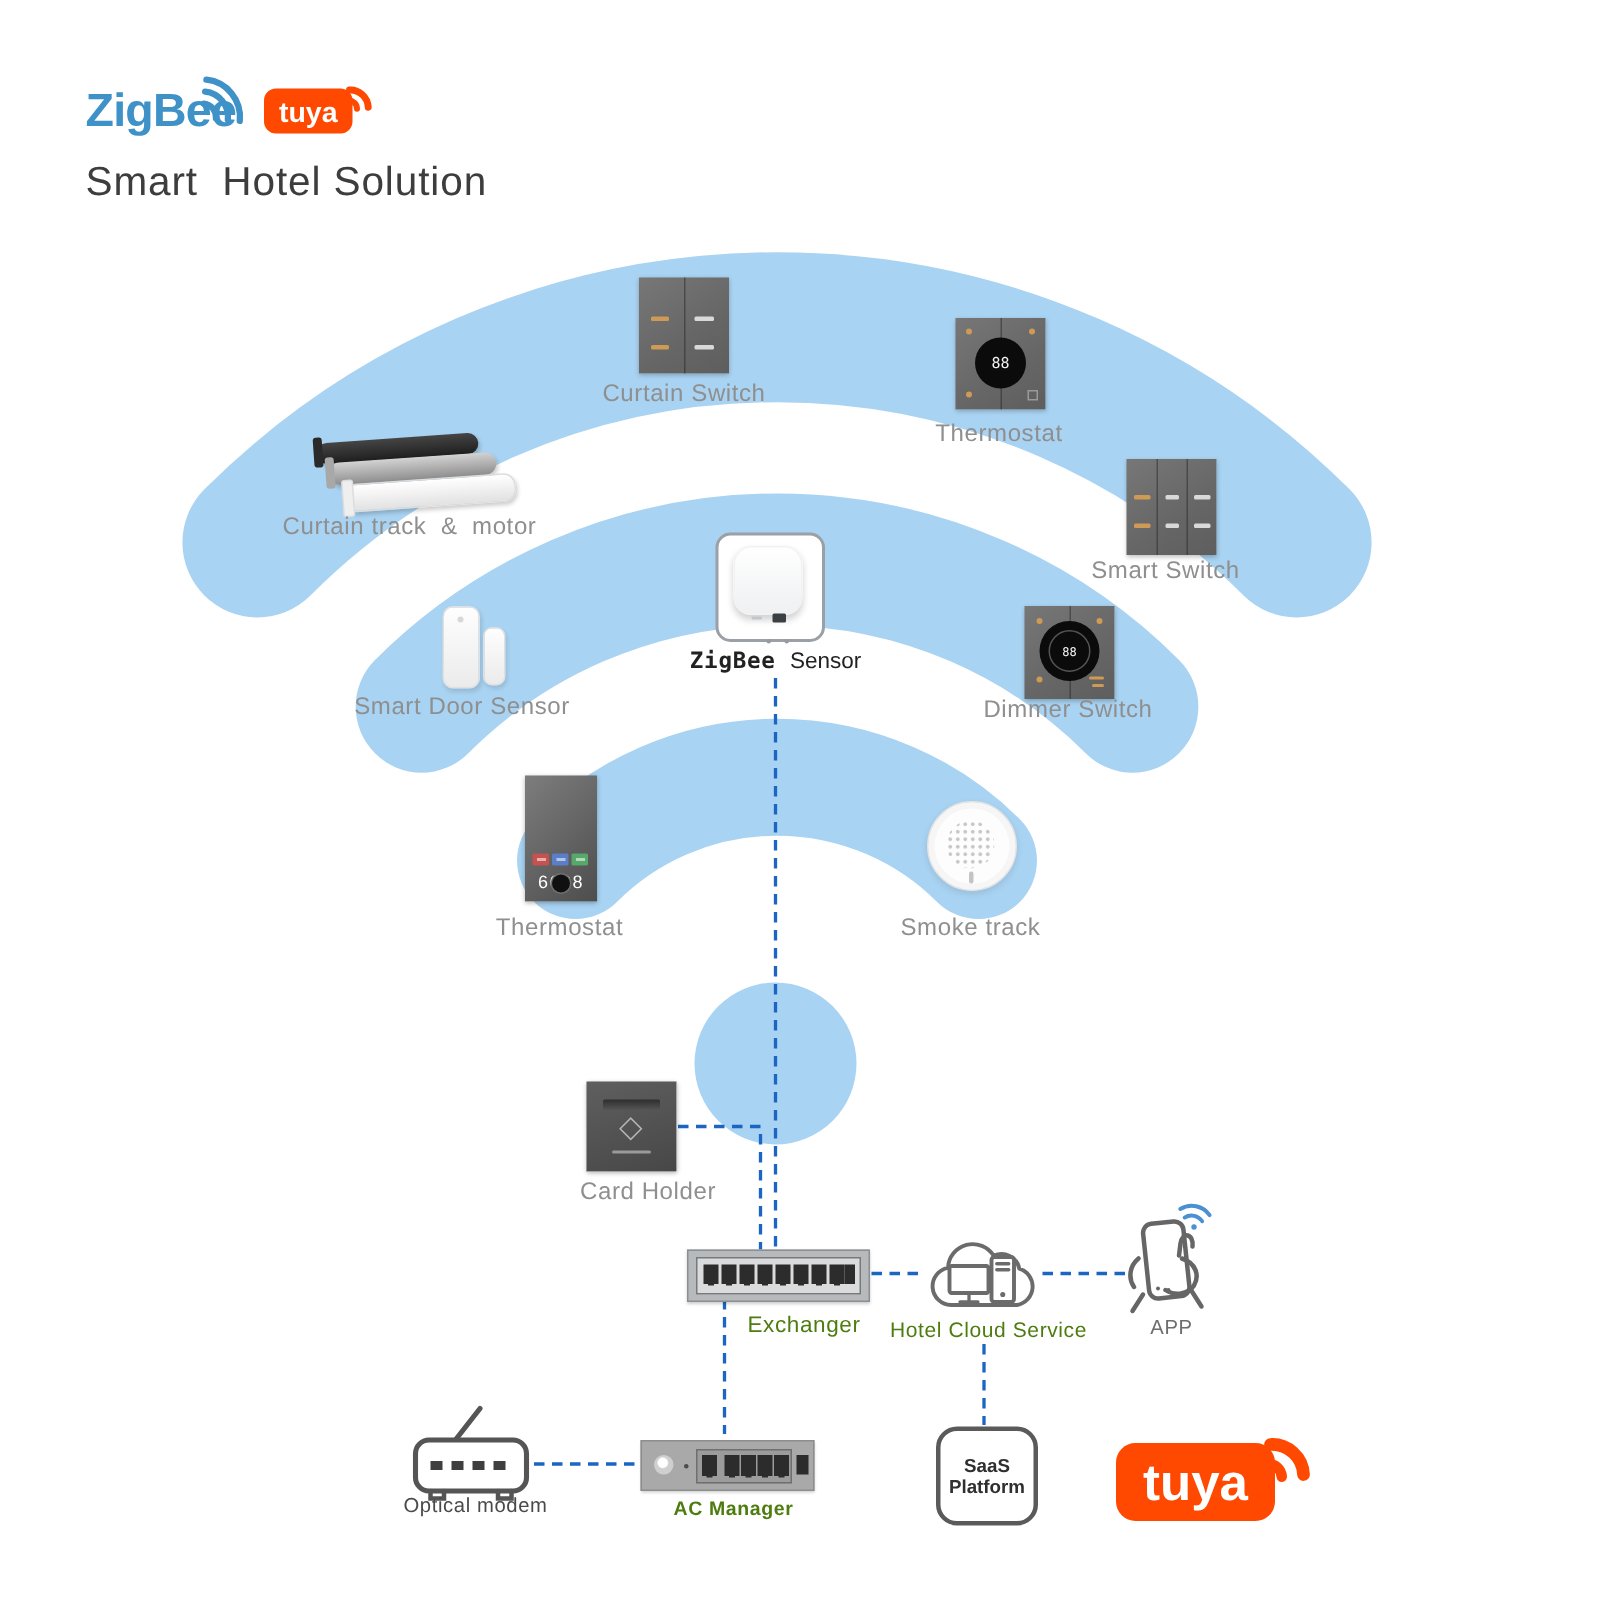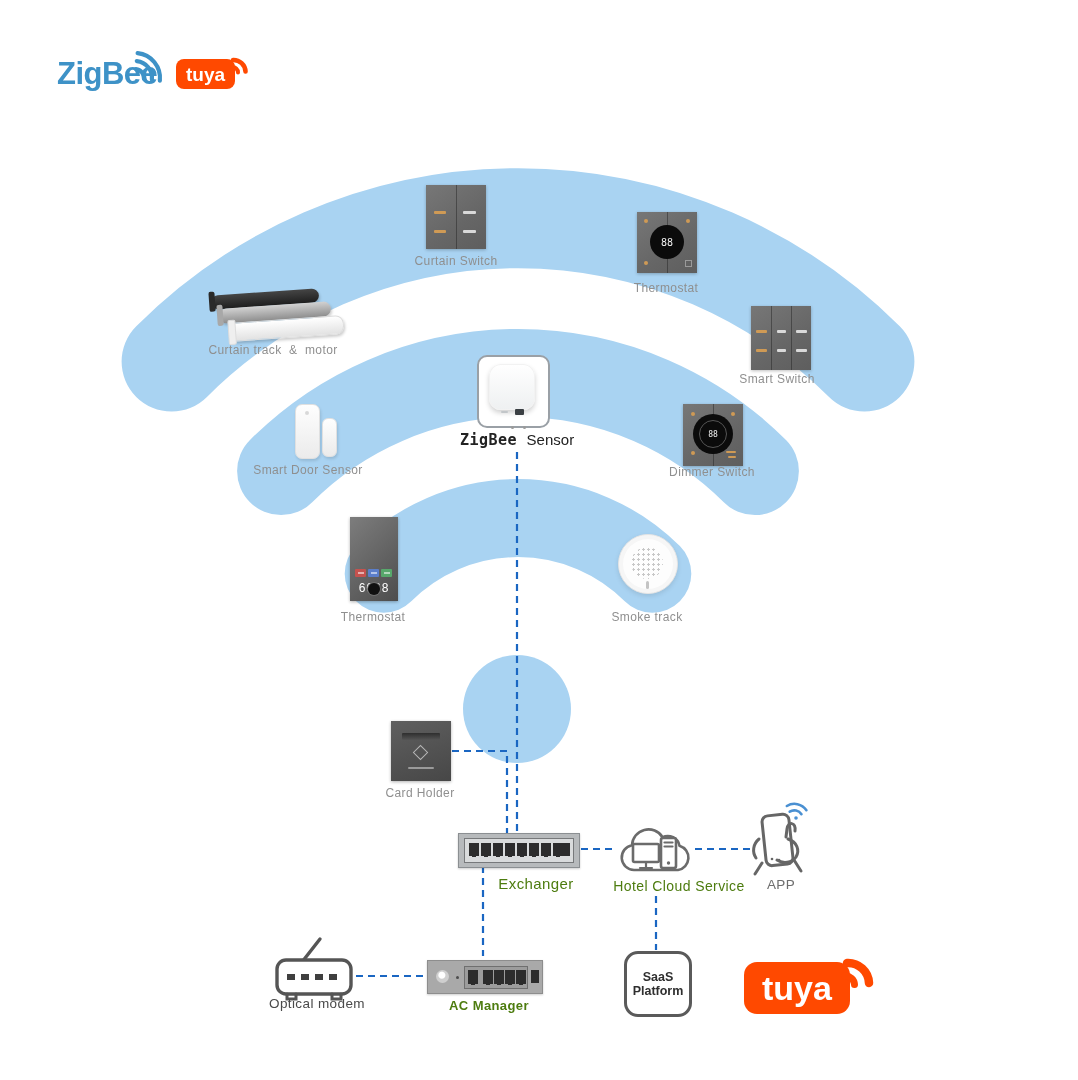--- a/index.html
+++ b/index.html
@@ -7,21 +7,21 @@
           font-family:"Liberation Sans",sans-serif;}
   svg{display:block;}
   .abs{position:absolute;}
 
   
   .zb-text{position:absolute;left:57px;top:56px;font-size:31px;font-weight:bold;color:#3E92C7;letter-spacing:-0.5px;}
   .zb-waves{position:absolute;left:131px;top:45px;}
   .title{position:absolute;left:57px;top:106px;font-size:27px;color:#3d3d3d;letter-spacing:0.6px;white-space:pre;}
 
   
-  .label{position:absolute;font-size:12px;color:#8f8f8f;white-space:pre;transform:translateX(-50%);letter-spacing:0.4px;}
+  .label{position:absolute;font-size:16px;color:#8f8f8f;white-space:pre;transform:translateX(-50%);letter-spacing:0.4px;}
   .label.dark{color:#4d7c0f;font-size:14px;}
   .gw-label{position:absolute;left:517px;top:431px;transform:translateX(-50%);white-space:pre;color:#222;font-size:15px;}
   .gw-label .brand{font-family:"DejaVu Sans Mono",monospace;font-weight:bold;letter-spacing:0.5px;}
 
   
   .sq{position:absolute;background:linear-gradient(145deg,#777 0%,#666 60%,#5e5e5e 100%);
       box-shadow:0 1px 3px rgba(0,0,0,.25);}
   .divider{position:absolute;top:0;bottom:0;width:1px;background:rgba(30,30,30,.45);}
   .mark{position:absolute;height:2.5px;border-radius:1px;}
   .mk-o{background:#cf9a55;}
@@ -119,20 +119,21 @@
     </g>
   </svg>
   <svg class="abs" style="left:176px;top:54px;" width="78" height="40" viewBox="0 0 78 40">
     <rect x="0" y="5" width="59" height="30" rx="8" fill="#FF4900"></rect>
     <g fill="none" stroke="#FF4900" stroke-linecap="round">
       <path d="M 57 6 A 12 12 0 0 1 69.5 17.5" stroke-width="4.6"></path>
       <path d="M 56 13 A 5.5 5.5 0 0 1 62 18.5" stroke-width="4"></path>
     </g>
     <text x="29.5" y="27" text-anchor="middle" fill="#ffffff" font-size="19" font-weight="bold" font-family="Liberation Sans, sans-serif">tuya</text>
   </svg>
+  <div class="title">Smart  Hotel Solution</div>
 
   <div class="sq" style="left:426px;top:185px;width:60px;height:64px;">
     <div class="divider" style="left:30px;"></div>
     <div class="mark mk-o" style="left:8px;top:26px;width:12px;"></div>
     <div class="mark mk-o" style="left:8px;top:45px;width:12px;"></div>
     <div class="mark mk-w" style="left:37px;top:26px;width:13px;"></div>
     <div class="mark mk-w" style="left:37px;top:45px;width:13px;"></div>
   </div>
   <div class="label" style="left:456px;top:254px;">Curtain Switch</div>
 
@@ -228,21 +229,21 @@
     <div class="smoke-core"></div>
     <div class="smoke-tab"></div>
   </div>
   <div class="label" style="left:647px;top:610px;">Smoke track</div>
 
   <div class="card">
     <div class="card-slot"></div>
     <div class="card-diamond"></div>
     <div class="card-txt"></div>
   </div>
-  <div class="label" style="left:420px;top:786px;">Card Holder</div>
+  <div class="label" style="left:432px;top:786px;">Card Holder</div>
 
   <div class="exch">
     <div class="exch-panel">
       <div class="port" style="left:4px;"></div>
       <div class="port" style="left:16px;"></div>
       <div class="port" style="left:28px;"></div>
       <div class="port" style="left:40px;"></div>
       <div class="port" style="left:52px;"></div>
       <div class="port" style="left:64px;"></div>
       <div class="port" style="left:76px;"></div>
@@ -259,21 +260,21 @@
       <rect x="17" y="24" width="26" height="18" rx="1.5"></rect>
     </g>
     <g fill="none" stroke="#6b6b6b" stroke-width="2.2" stroke-linecap="round">
       <path d="M 30 42 v 5"></path>
         <path d="M 24 48 h 12"></path>
       <path d="M 48.5 22.5 h 8"></path>
         <path d="M 48.5 26.5 h 8"></path>
     </g>
     <circle cx="52.5" cy="43" r="1.7" fill="#6b6b6b"></circle>
   </svg>
-  <div class="label dark" style="left:659px;top:878px;margin-left:20px;">Hotel Cloud Service</div>
+  <div class="label dark" style="left:659px;top:878px;">Hotel Cloud Service</div>
 
   <svg class="abs" style="left:744px;top:797px;" width="74" height="82" viewBox="0 0 74 82">
     <g fill="none" stroke="#4a90d2" stroke-width="2.6" stroke-linecap="round" transform="rotate(12 52 14)">
       <path d="M 46 16 a 8.5 8.5 0 0 1 12 0"></path>
       <path d="M 42 11 a 14.5 14.5 0 0 1 20 0"></path>
     </g>
     <circle cx="52" cy="21" r="1.8" fill="#4a90d2"></circle>
     <g fill="none" stroke="#666666" stroke-width="3" stroke-linecap="round" stroke-linejoin="round">
       <rect x="20" y="18" width="27" height="50" rx="6" transform="rotate(-6 33 43)" fill="#ffffff"></rect>
       <path d="M 51 34 c 1 -9 -7 -10 -8 -2 l -1 8"></path>

